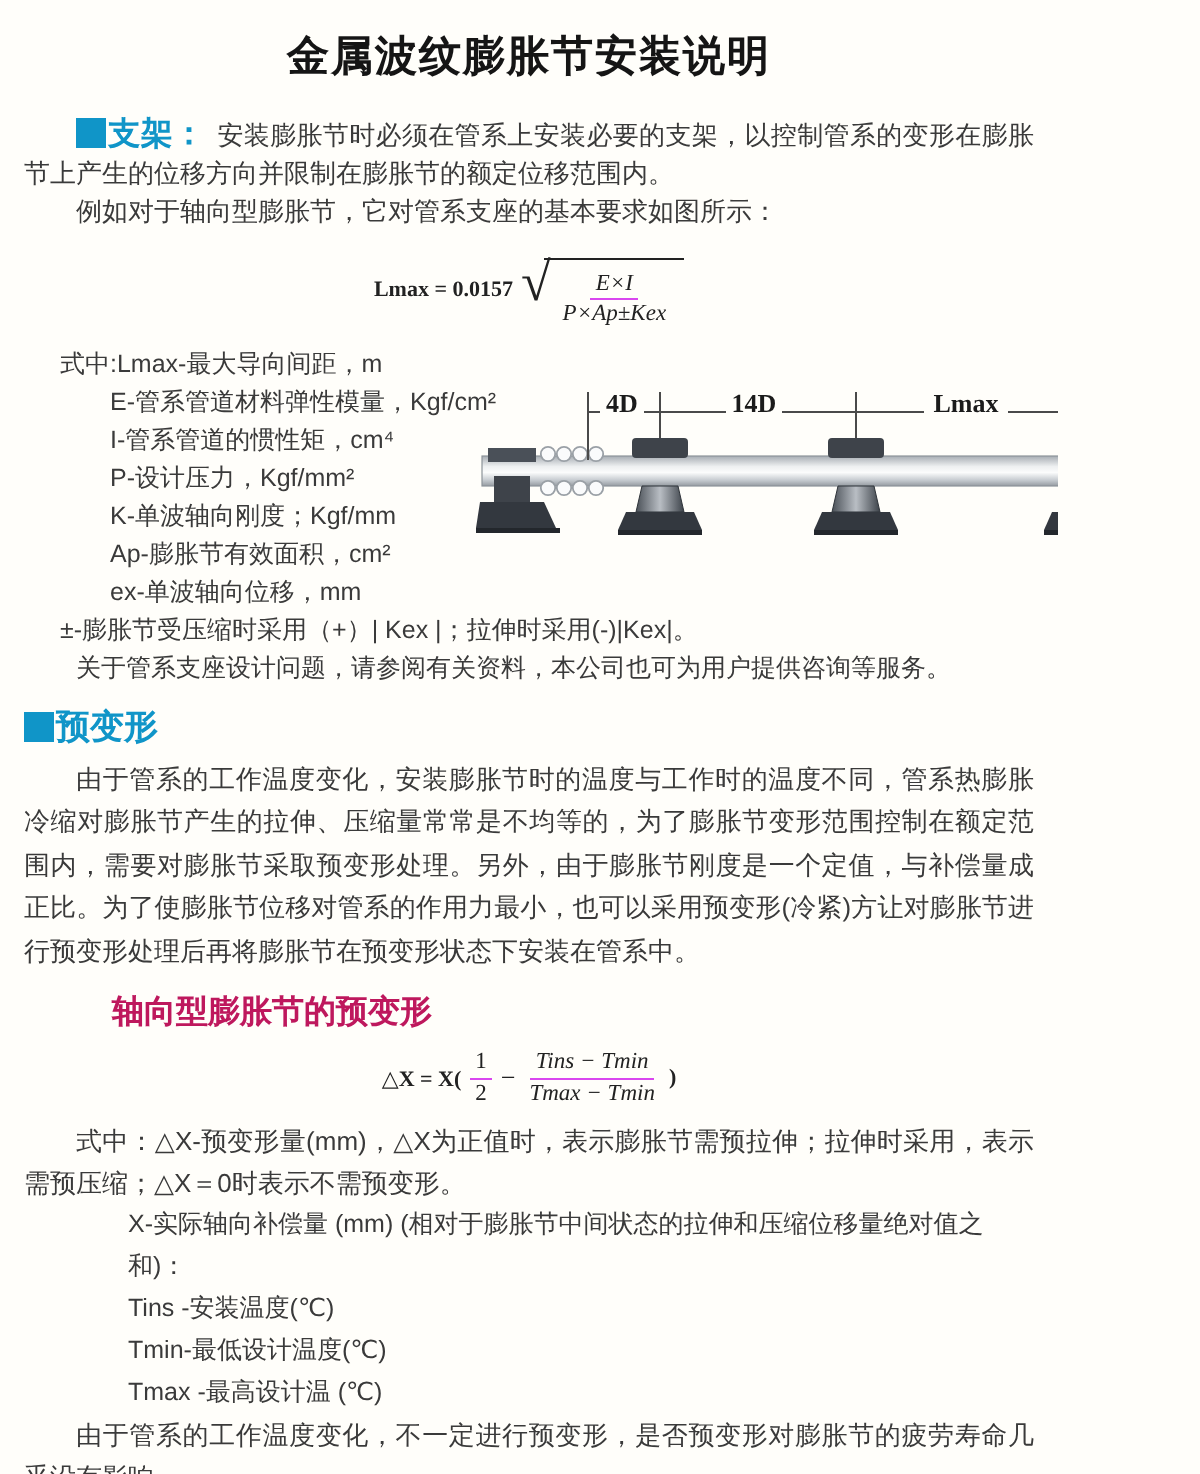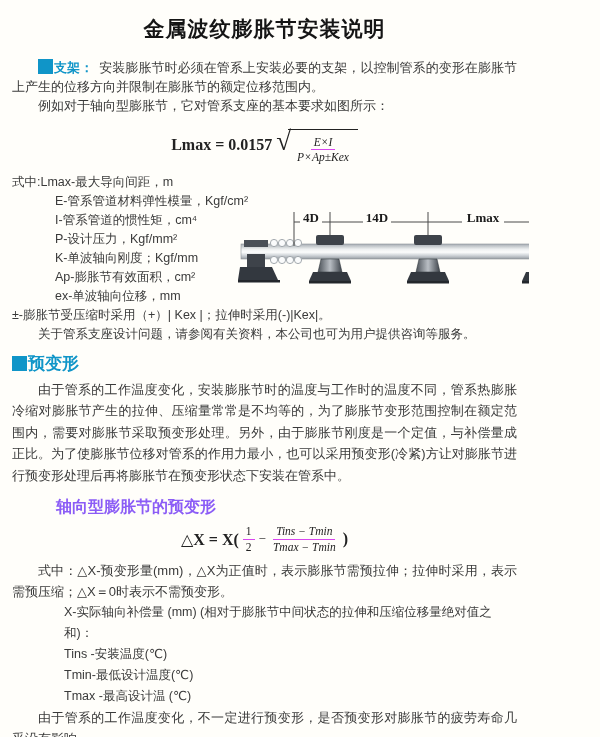--- a/index.html
+++ b/index.html
@@ -7,54 +7,54 @@
     position:relative;width:529px;height:737px;box-sizing:border-box;
     padding:8px 12px;background:#fffefa;overflow:hidden;
     font-family:"Liberation Sans","DejaVu Sans",sans-serif;color:#3a3a3a;
   }
   h1.title{font-size:21px;line-height:26px;text-align:center;margin:8px 0 16px;
     font-weight:bold;color:#151515;letter-spacing:1px;}
   .para{font-size:13px;line-height:19px;text-align:justify;margin:0;}
   .indent{text-indent:26px;}
   .marker{display:inline-block;width:15px;height:15px;background:#1095c8;
     vertical-align:-2px;margin-right:1px;}
-  .sec-title{color:#1095c8;font-weight:bold;font-size:13px;margin-right:6px;}
+  .sec-title{color:#1095c8;font-weight:bold;font-size:16px;margin-right:6px;}
   .sec-head{margin:9px 0 4px;font-size:17px;font-weight:bold;color:#1095c8;line-height:22px;}
-  .sub-head{font-size:16px;font-weight:bold;color:#8b5cf6;line-height:20px;}
+  .sub-head{font-size:16px;font-weight:bold;color:#be185d;line-height:20px;}
   .axial-head{margin:11px 0 6px 44px;}
 
   
   .formula-row{display:flex;justify-content:center;align-items:center;gap:4px;
     font-family:"Liberation Serif","DejaVu Serif",serif;color:#222;}
   .f1{margin:10px 0 8px;}
   .f2{margin:7px 0 6px;}
-  .f-lhs{font-weight:bold;font-size:16px;}
+  .f-lhs{font-weight:bold;font-size:11px;}
   .f-op{font-size:13px;}
   .frac{display:inline-flex;flex-direction:column;align-items:center;
     font-size:11.5px;line-height:1.25;}
   .frac .num{padding:0 3px;border-bottom:1px solid #d946ef;}
   .frac .den{padding:0 3px;}
   .frac.it{font-style:italic;}
   .radical{display:inline-flex;align-items:flex-start;}
   .rad-sign{font-size:27px;line-height:32px;margin-right:-3px;font-weight:400;}
   .rad-body{border-top:1.6px solid #222;margin-top:4px;padding:2px 6px 0;}
 
   
   .defs{font-size:12.5px;line-height:19px;margin-top:2px;}
-  .defs .lead,.defs .pm{}
+  .defs .lead,.defs .pm{margin-left:18px;}
   .defs .item{margin-left:43px;}
   .defs .note{text-indent:26px;}
   .predeform-body{line-height:21.5px;}
   .axial-where{line-height:21px;margin:4px 0 0;}
   .axial-notes{font-size:12.5px;line-height:21px;}
   .axial-notes .n{margin-left:52px;}
   .closing{line-height:21px;}
 
   
-  .diagram{position:absolute;left:238px;top:202px;width:358px;height:102px;}
+  .diagram{position:absolute;left:238px;top:186px;width:358px;height:102px;}
   .diagram svg{display:block;width:100%;height:100%;}
   .dim-label{font-family:"Liberation Serif","DejaVu Serif",serif;font-weight:bold;
     font-size:13px;fill:#1b1b1b;}
 </style>
 </head>
 <body>
 
 <div class="page">
 
   <h1 class="title">金属波纹膨胀节安装说明</h1>

